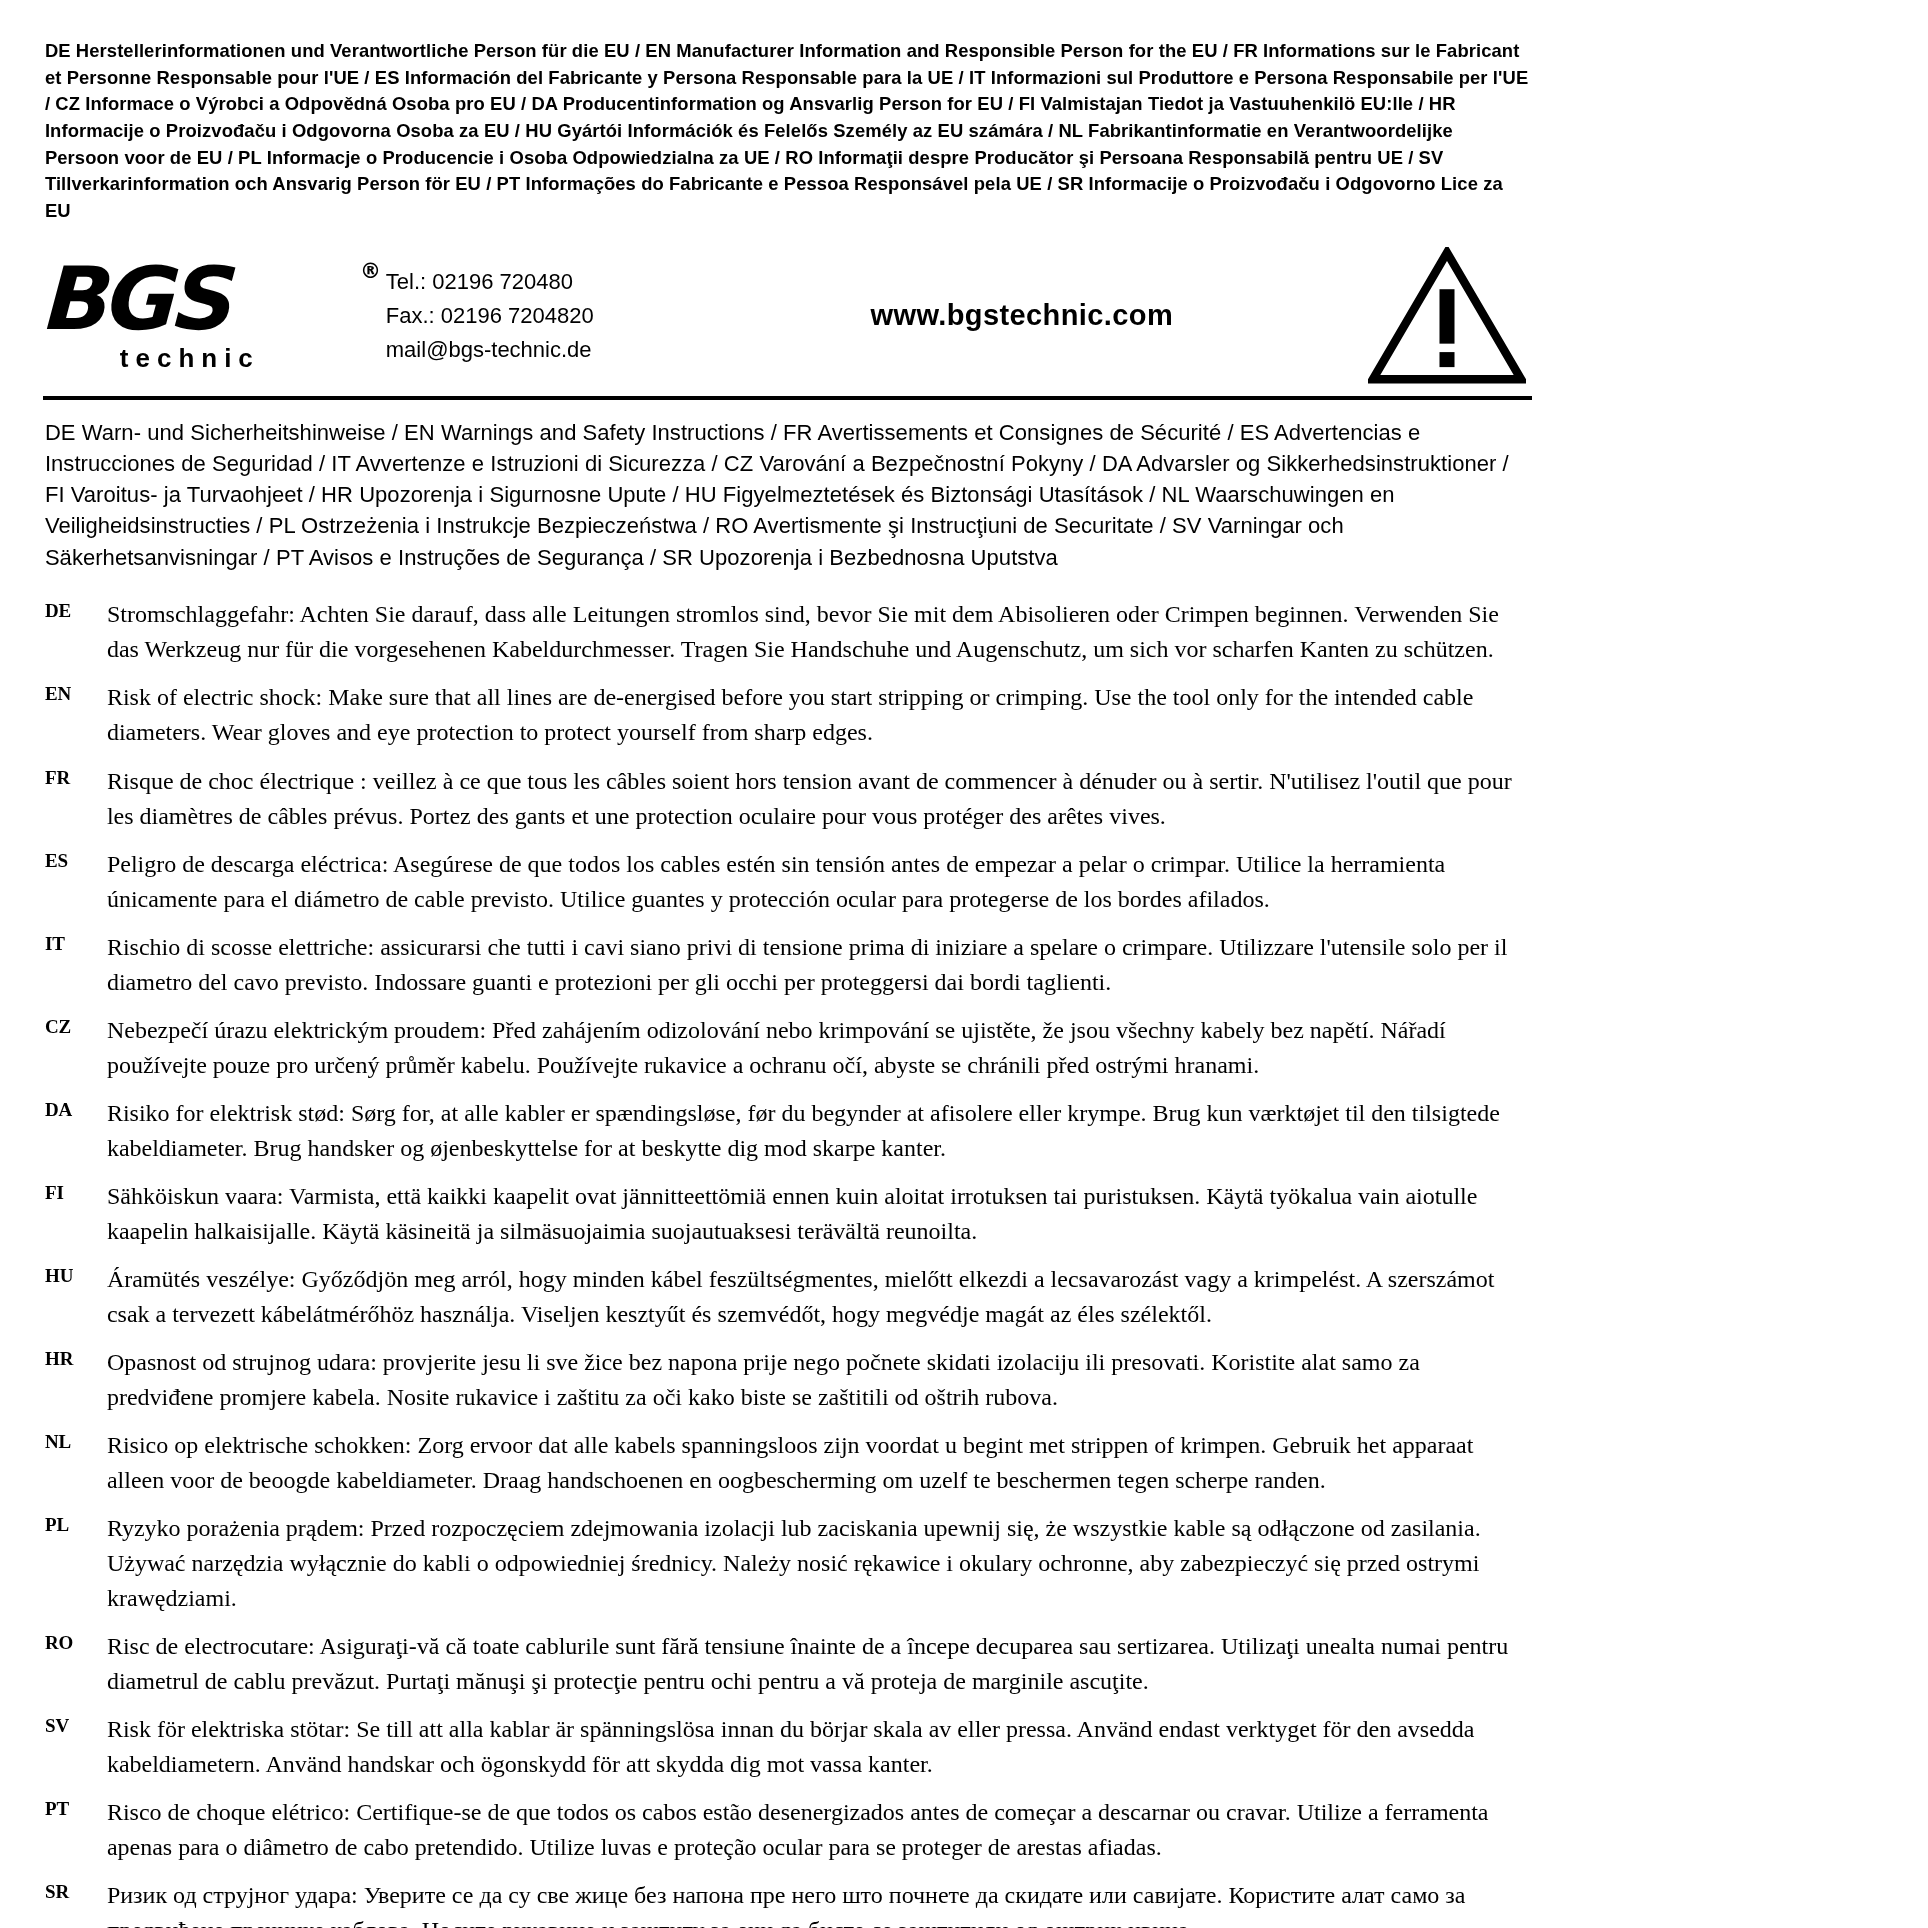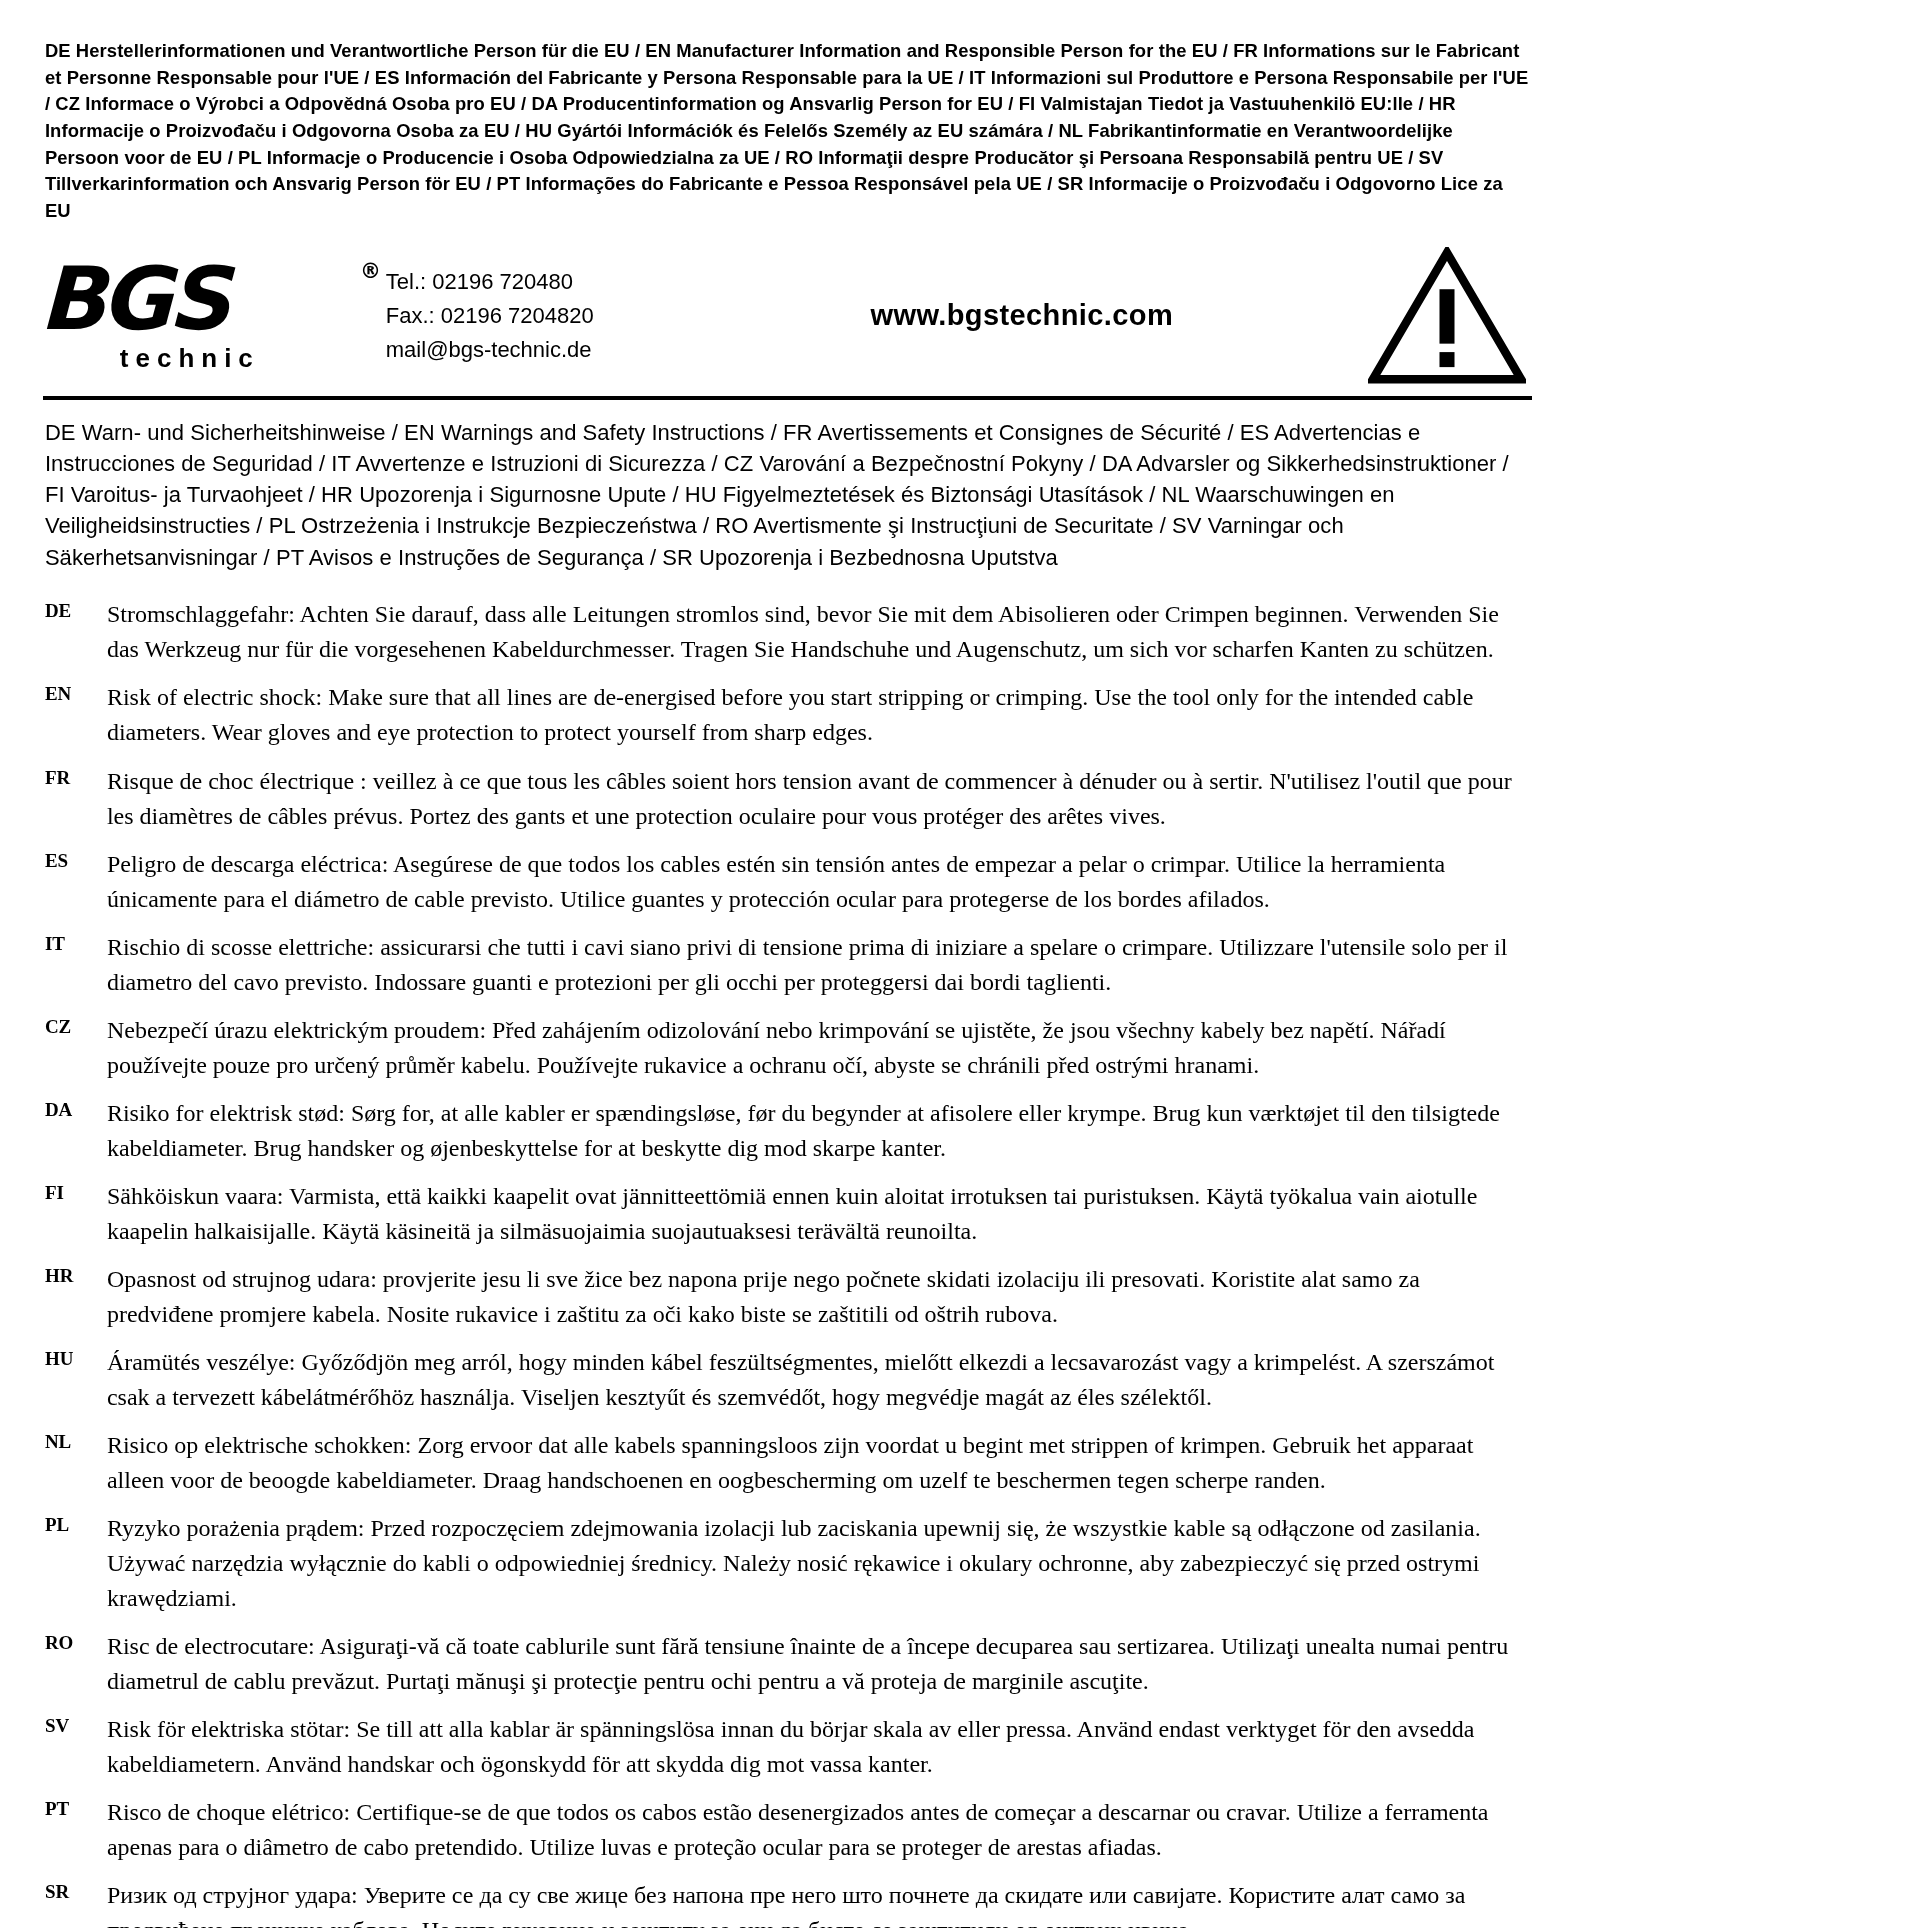--- a/index.html
+++ b/index.html
@@ -212,30 +212,30 @@
       <div class="lang-code">DA</div>
       <div class="lang-text">Risiko for elektrisk stød: Sørg for, at alle kabler er spændingsløse, før du begynder at afisolere eller krympe. Brug kun værktøjet til den tilsigtede kabeldiameter. Brug handsker og øjenbeskyttelse for at beskytte dig mod skarpe kanter.</div>
     </div>
 
     <div class="lang-row">
       <div class="lang-code">FI</div>
       <div class="lang-text">Sähköiskun vaara: Varmista, että kaikki kaapelit ovat jännitteettömiä ennen kuin aloitat irrotuksen tai puristuksen. Käytä työkalua vain aiotulle kaapelin halkaisijalle. Käytä käsineitä ja silmäsuojaimia suojautuaksesi terävältä reunoilta.</div>
     </div>
 
     <div class="lang-row">
+      <div class="lang-code">HU</div>
+      <div class="lang-text">Áramütés veszélye: Győződjön meg arról, hogy minden kábel feszültségmentes, mielőtt elkezdi a lecsavarozást vagy a krimpelést. A szerszámot csak a tervezett kábelátmérőhöz használja. Viseljen kesztyűt és szemvédőt, hogy megvédje magát az éles szélektől.</div>
+    </div>
+
+    <div class="lang-row">
       <div class="lang-code">HR</div>
       <div class="lang-text">Opasnost od strujnog udara: provjerite jesu li sve žice bez napona prije nego počnete skidati izolaciju ili presovati. Koristite alat samo za predviđene promjere kabela. Nosite rukavice i zaštitu za oči kako biste se zaštitili od oštrih rubova.</div>
     </div>
 
     <div class="lang-row">
-      <div class="lang-code">HU</div>
-      <div class="lang-text">Áramütés veszélye: Győződjön meg arról, hogy minden kábel feszültségmentes, mielőtt elkezdi a lecsavarozást vagy a krimpelést. A szerszámot csak a tervezett kábelátmérőhöz használja. Viseljen kesztyűt és szemvédőt, hogy megvédje magát az éles szélektől.</div>
-    </div>
-
-    <div class="lang-row">
       <div class="lang-code">NL</div>
       <div class="lang-text">Risico op elektrische schokken: Zorg ervoor dat alle kabels spanningsloos zijn voordat u begint met strippen of krimpen. Gebruik het apparaat alleen voor de beoogde kabeldiameter. Draag handschoenen en oogbescherming om uzelf te beschermen tegen scherpe randen.</div>
     </div>
 
     <div class="lang-row">
       <div class="lang-code">PL</div>
       <div class="lang-text">Ryzyko porażenia prądem: Przed rozpoczęciem zdejmowania izolacji lub zaciskania upewnij się, że wszystkie kable są odłączone od zasilania. Używać narzędzia wyłącznie do kabli o odpowiedniej średnicy. Należy nosić rękawice i okulary ochronne, aby zabezpieczyć się przed ostrymi krawędziami.</div>
     </div>
 
     <div class="lang-row">

